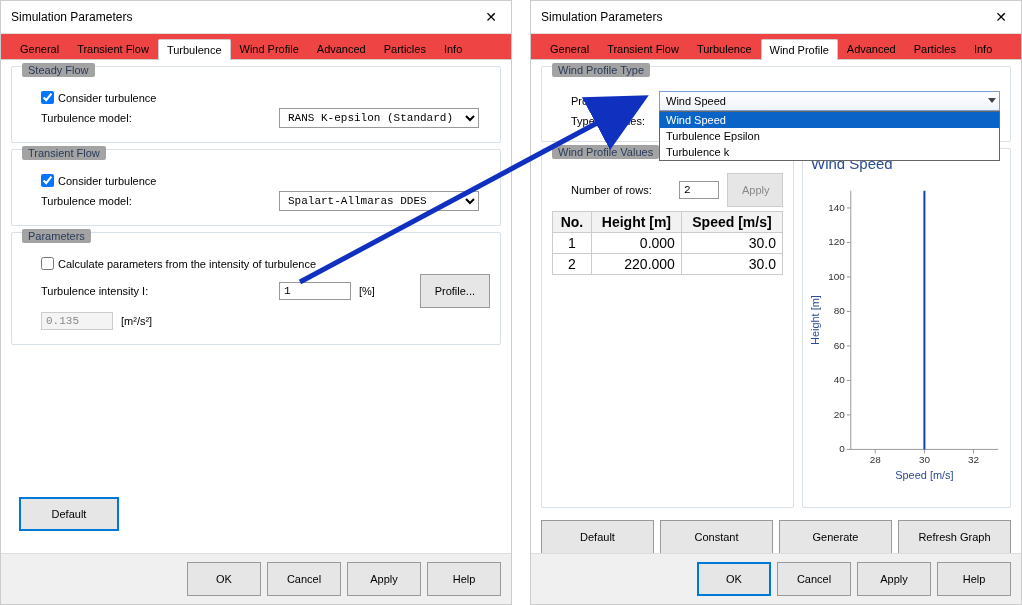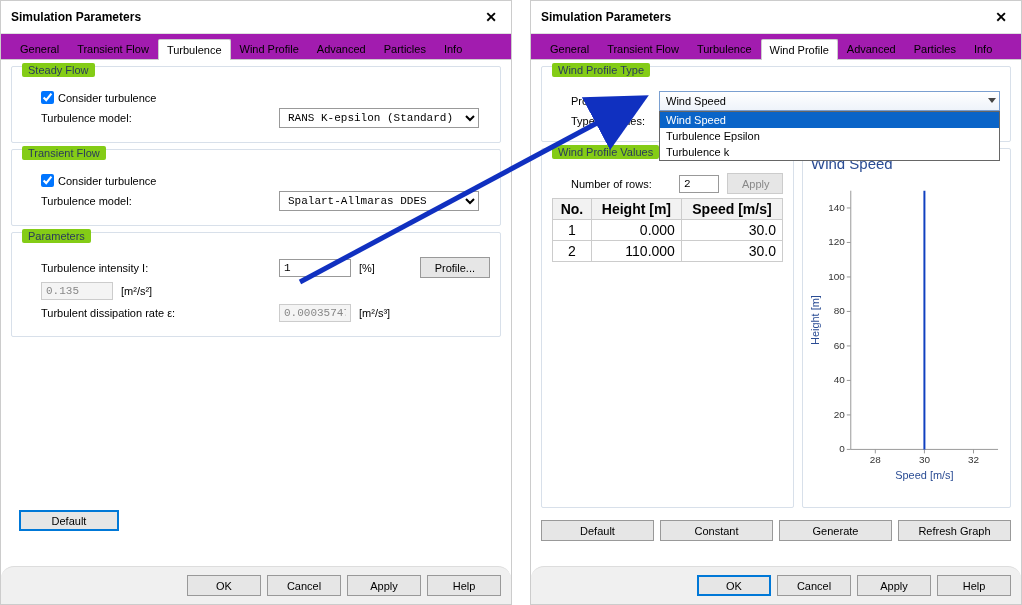--- a/index.html
+++ b/index.html
@@ -1,42 +1,42 @@
 <!DOCTYPE html>
 <html><head>
 <meta charset="utf-8">
 <style>
 * { box-sizing: border-box; margin: 0; padding: 0; }
 body { font-family: "Segoe UI", Tahoma, sans-serif; font-size: 11px; background: #fff; color: #000; width: 1022px; height: 605px; position: relative; }
 .dialog { position: absolute; background: #f0f0f0; border: 1px solid #ccc; }
 .dialog.left { left: 0; top: 0; width: 512px; height: 605px; }
 .dialog.right { left: 530; top: 0; width: 492px; height: 605px; }
-.titlebar { display: flex; justify-content: space-between; align-items: center; padding: 6px 10px; background: #fff; border-bottom: 1px solid #e0e0e0; font-weight: bold; }
+.titlebar { display: flex; justify-content: space-between; align-items: center; padding: 6px 10px; background: #fff; border-bottom: 1px solid #e0e0e0; }
 .titlebar .title { font-size: 12px; }
 .close-x { width: 20px; height: 20px; display: flex; align-items: center; justify-content: center; cursor: pointer; font-size: 14px; }
-.tabs { display: flex; padding: 4px 10px 0 10px; background: #a21caf; border-bottom: 1px solid #ccc; }
+.tabs { display: flex; padding: 4px 10px 0 10px; background: #ef4444; border-bottom: 1px solid #ccc; }
 .tab { padding: 4px 8px; border: 1px solid transparent; border-bottom: none; cursor: pointer; font-size: 11px; }
 .tab.active { background: #fff; border-color: #ccc; border-radius: 2px 2px 0 0; position: relative; top: 1px; }
 .dialog-body { padding: 6px 10px; background: #fff; height: calc(100% - 78px); overflow: hidden; position: relative; }
 .groupbox { border: 1px solid #d8e0ea; margin-bottom: 6px; padding: 6px 10px 10px 10px; position: relative; border-radius: 2px; }
-.groupbox > .gtitle { position: relative; top: -10px; background: #84cc16; display: inline-block; font-size: 11px; padding: 1px 6px; color: #2a3b5a; border-radius: 2px; }
+.groupbox > .gtitle { position: relative; top: -10px; background: #a3a3a3; display: inline-block; font-size: 11px; padding: 1px 6px; color: #2a3b5a; border-radius: 2px; }
 .row { display: flex; align-items: center; margin: 4px 0; gap: 8px; padding-left: 19px; }
 .label { flex: 0 0 230px; }
 .label.narrow { flex: 0 0 80px; }
 .chk { display: inline-flex; align-items: center; gap: 4px; }
 input[type=checkbox] { width: 13px; height: 13px; }
 select, input[type=text] { font-family: Liberation Mono, monospace; font-size: 11px; padding: 1px 4px; border: 1px solid #999; background: #fff; }
 select { height: 20px; width: 200px; }
 input[type=text].val { width: 72px; height: 18px; text-align: left; }
 input[type=text].val.disabled { background: #f4f4f4; color: #888; border-color: #ccc; }
 .disabled-label { color: #9a9a9a; }
 .unit { width: 54px; color: #000; }
-.btn { padding: 2px 14px; border: 1px solid #999; background: #e6e6e6; cursor: pointer; font-size: 11px; height: 21px; }
+.btn { padding: 2px 14px; border: 1px solid #999; background: #e6e6e6; cursor: pointer; font-size: 11px; height: 34px; }
 .btn.acc { box-shadow: inset 0 0 0 1px #0078d7; border-color: #0078d7; }
-.footer { position: absolute; bottom: 0; left: 0; right: 0; padding: 8px 10px; background: #f0f0f0; display: flex; justify-content: flex-end; gap: 6px; border-top: 1px solid #ddd; border-radius: 13px; }
+.footer { position: absolute; bottom: 0; left: 0; right: 0; padding: 8px 10px; background: #f0f0f0; display: flex; justify-content: flex-end; gap: 6px; border-top: 1px solid #ddd; }
 .footer .btn { width: 74px; }
 .default-btn-row { position: absolute; left: 18px; bottom: 54px; }
 .default-btn-row .btn { width: 100px; }
 .wp-table { border: 1px solid #ccc; width: 100%; border-collapse: collapse; font-size: 14px; }
 .wp-table th, .wp-table td { border: 1px solid #ccc; padding: 2px 6px; text-align: right; background: #fff; }
 .wp-table th { background: #f2f2f2; text-align: center; }
 .wp-table td.no { text-align: center; }
 .dd-open { position: relative; }
 .dd-closed { border: 1px solid #7a9fd0; background: linear-gradient(#fff,#eef3fa); height: 20px; display: flex; align-items: center; padding: 0 18px 0 6px; cursor: pointer; }
 .dd-caret { position: absolute; right: 4px; top: 7px; width: 0; height: 0; border-left: 4px solid transparent; border-right: 4px solid transparent; border-top: 5px solid #444; }
@@ -96,35 +96,36 @@
         </label>
       </div>
       <div class="row">
         <span class="label">Turbulence model:</span>
         <select id="sel-trans"><option>Spalart-Allmaras DDES</option></select>
       </div>
     </div>
 
     <div class="groupbox">
       <span class="gtitle">Parameters</span>
+      <div class="row">
+        <label class="chk">
+          <input type="checkbox" id="chk-calc" style="">
+            <span>Calculate parameters from the intensity of turbulence</span>
+        </label>
+      </div>
       <div id="param-rows">
           <div class="row">
             <span class="label">Turbulence intensity I:</span>
             <input type="text" class="val" value="1" style="">
             <span class="unit">[%]</span>
             <button class="btn">Profile...</button>
           </div>
           <div class="row">
             <input type="text" class="val disabled" readonly="" value="0.135" style="">
             <span class="unit">[m²/s²]</span>
-          </div>
-          <div class="row">
-            <span class="label">Turbulent dissipation rate ε:</span>
-            <input type="text" class="val disabled" readonly="" value="0.000357477" style="">
-            <span class="unit">[m²/s³]</span>
           </div>
         </div>
     </div>
 
     <div class="default-btn-row">
       <button class="btn acc">Default</button>
     </div>
   </div>
   <div class="footer">
     <button class="btn">OK</button>
@@ -189,21 +190,21 @@
                 </tr>
               </thead>
             <tbody id="wp-body">
                 <tr>
                   <td class="no">1</td>
                   <td>0.000</td>
                   <td>30.0</td>
                 </tr>
                 <tr>
                   <td class="no">2</td>
-                  <td>110.000</td>
+                  <td>220.000</td>
                   <td>30.0</td>
                 </tr>
               </tbody>
           </table>
         </div>
       </div>
       <div style="flex:1">
         <div class="groupbox" style="height:360px;padding:4px">
           <div class="chart-title">Wind Speed</div>
           <svg class="chart" id="chart" viewBox="0 0 200 300">

